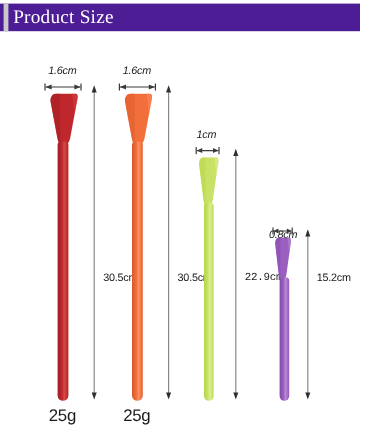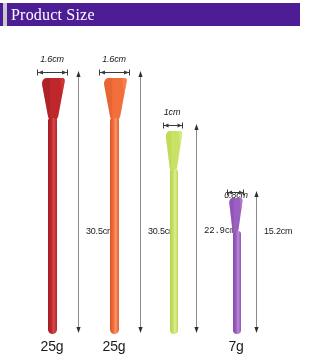--- a/index.html
+++ b/index.html
@@ -259,14 +259,13 @@
   <div class="height-line" style="left:38px; top:190px;">
     <svg width="9" height="144" viewBox="0 0 9 144">
       <line x1="4.5" y1="3" x2="4.5" y2="141" stroke="#8a8a8a" stroke-width="1"></line>
       <polygon points="4.5,1 2.4,7 6.6,7" fill="#2f2f2f"></polygon>
       <polygon points="4.5,143 2.4,137 6.6,137" fill="#2f2f2f"></polygon>
     </svg>
   </div>
 
   <div class="height-label" style="left:50px; top:226px;">15.2cm</div>
 
-  <div class="weight-label" style="left:2px; top:340px; width:40px;">7g</div>
 </div>
 
 </body></html>

